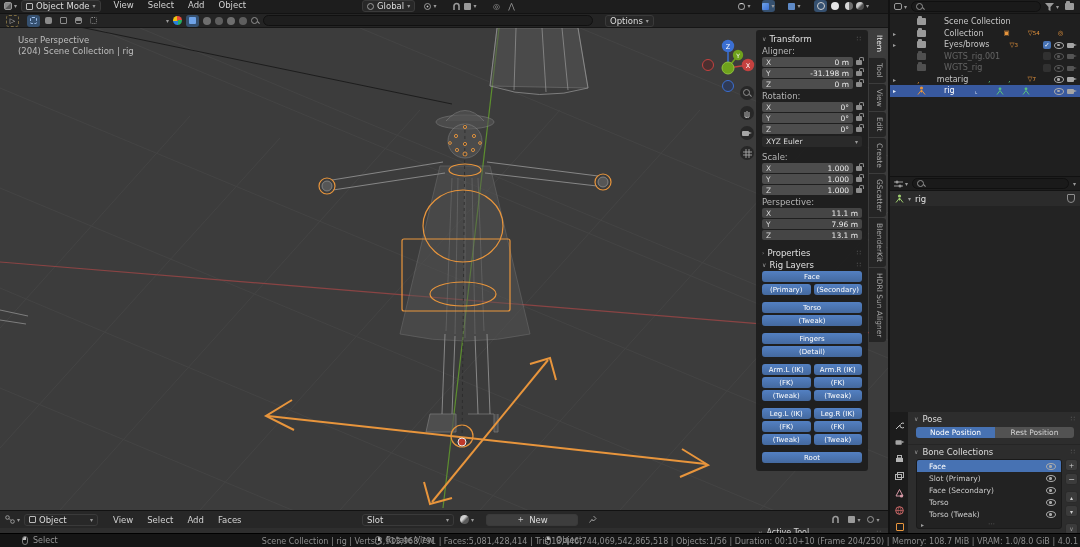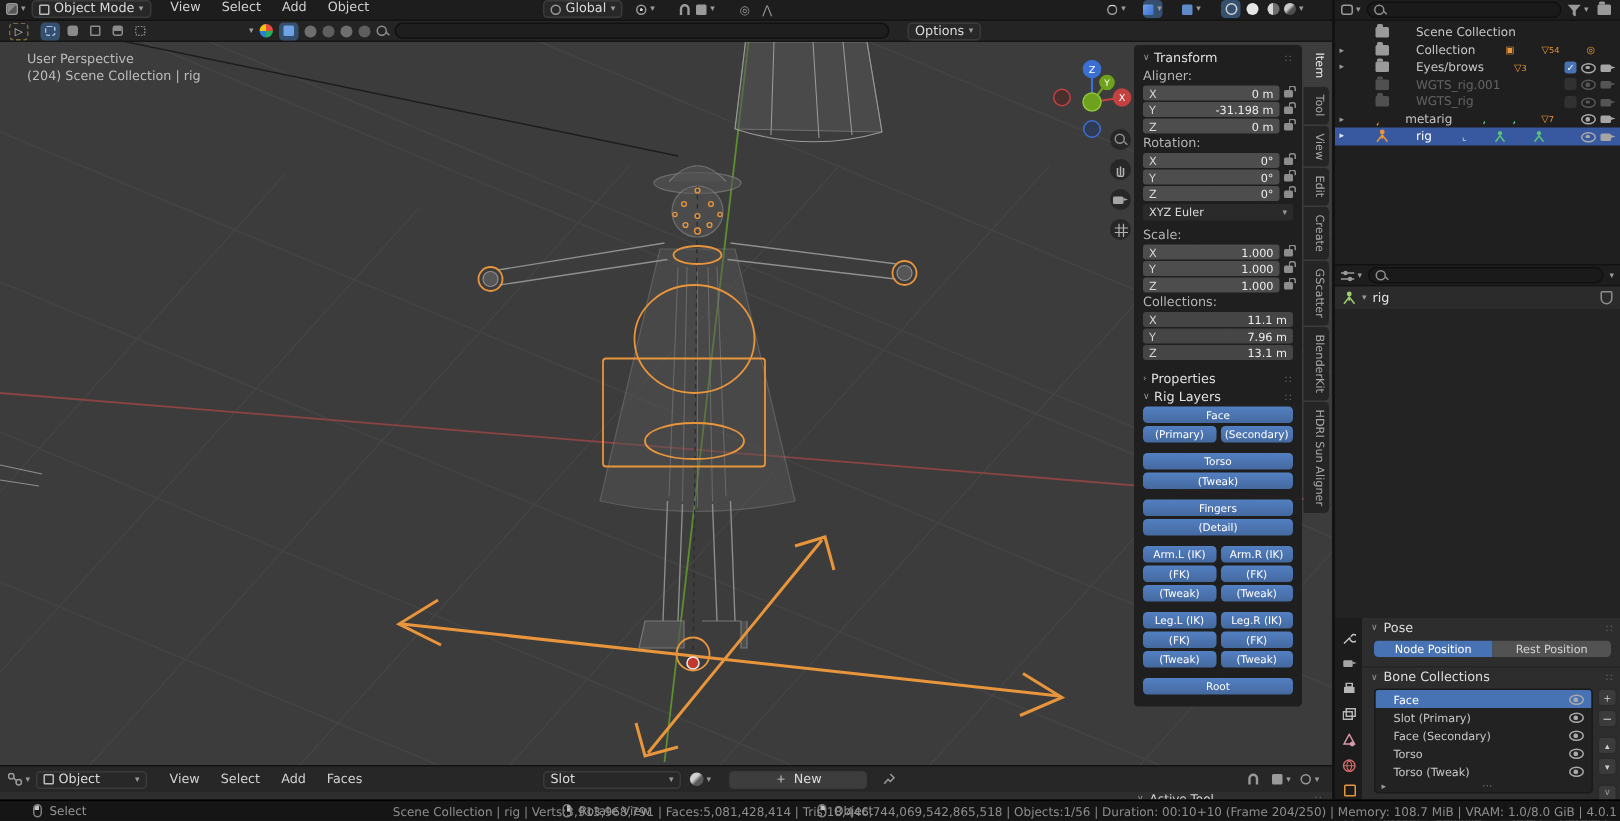--- a/index.html
+++ b/index.html
@@ -383,21 +383,21 @@
           </div>
           <span class="lock"></span>
         </div>
       <div class="nrow">
           <div class="field">
             <span class="ax">Z</span>
             <span>1.000</span>
           </div>
           <span class="lock"></span>
         </div>
-      <div class="sublbl">Collections:</div>
+      <div class="sublbl">Perspective:</div>
       <div class="nrow">
           <div class="field dimf">
             <span class="ax">X</span>
             <span>11.1 m</span>
           </div>
         </div>
       <div class="nrow">
           <div class="field dimf">
             <span class="ax">Y</span>
             <span>7.96 m</span>

